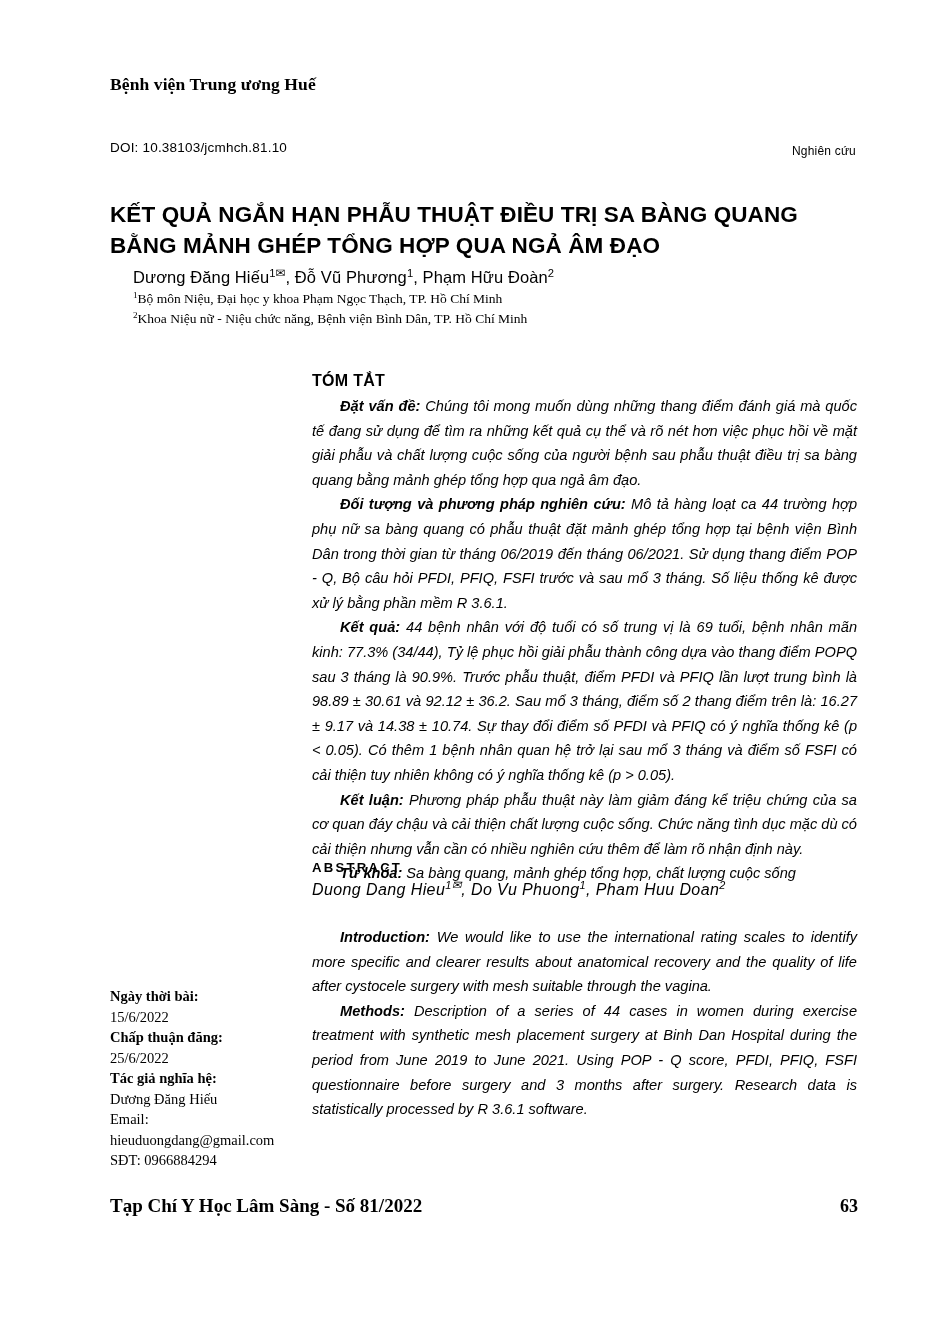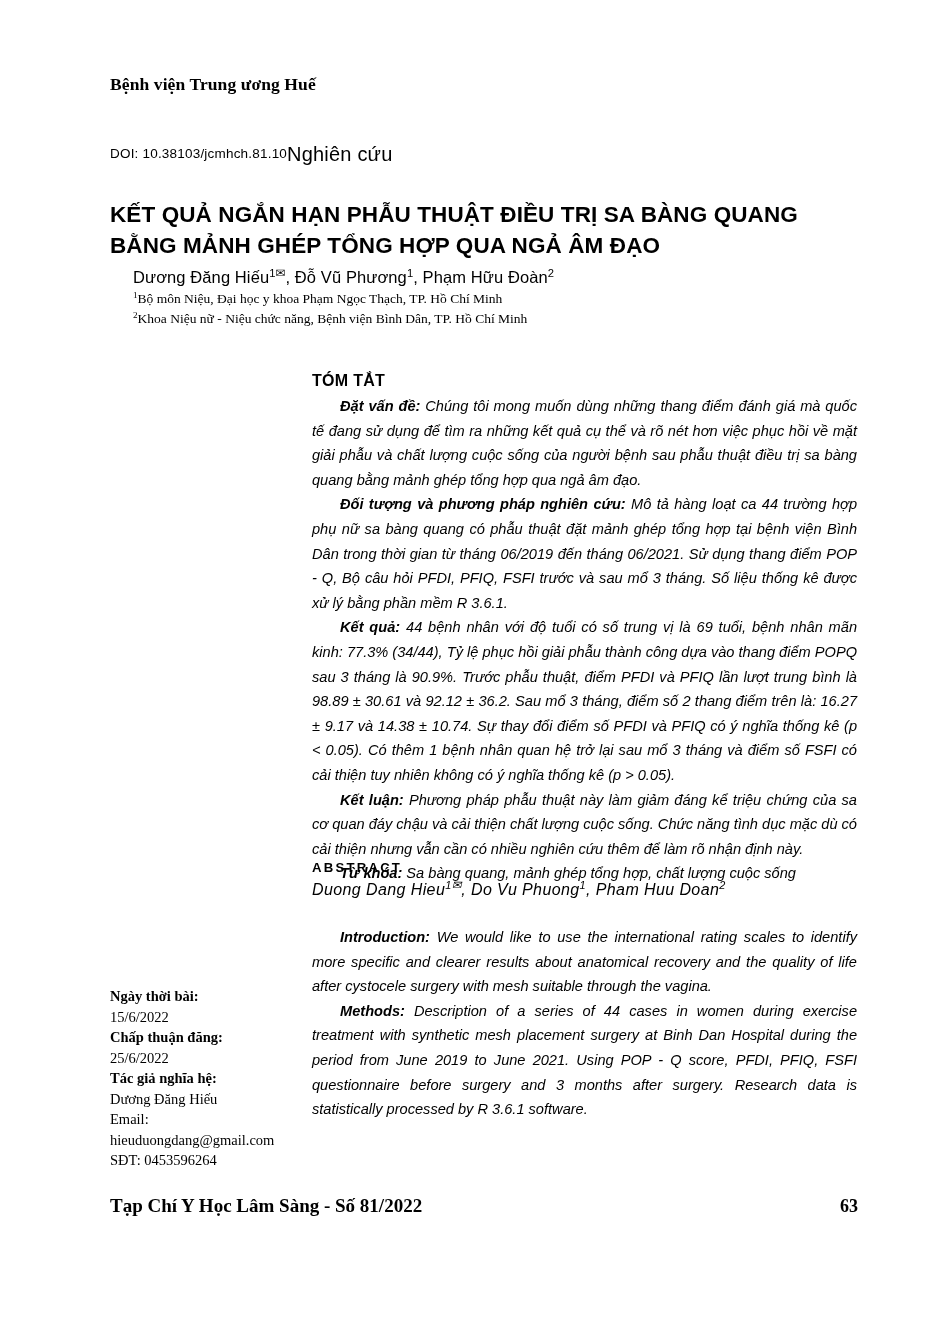--- a/index.html
+++ b/index.html
@@ -36,30 +36,31 @@
   }
 
   
   .doi-row {
     position: absolute;
     left: 110px;
     top: 140px;
     width: 746px;
     display: flex;
     align-items: baseline;
+    justify-content: space-between;
   }
   .doi {
     font-family: "Liberation Sans", sans-serif;
     font-size: 13.5px;
     letter-spacing: 0.2px;
     white-space: nowrap;
   }
   .kicker {
     font-family: "Liberation Sans", sans-serif;
-    font-size: 20px;
+    font-size: 12px;
     letter-spacing: 0.2px;
     white-space: nowrap;
     position: relative;
     top: 3px;
   }
 
   
   .article-title {
     position: absolute;
     left: 110px;
@@ -237,21 +238,21 @@
 
   <div class="meta">
     <div class="lbl">Ngày thời bài:</div>
     <div class="val">15/6/2022</div>
     <div class="lbl">Chấp thuận đăng:</div>
     <div class="val">25/6/2022</div>
     <div class="lbl">Tác giả nghĩa hệ:</div>
     <div class="val">Dương Đăng Hiếu</div>
     <div class="val">Email:</div>
     <div class="val">hieuduongdang@gmail.com</div>
-    <div class="val">SĐT: 0453596264</div>
+    <div class="val">SĐT: 0966884294</div>
   </div>
 
   <div class="footer">
     <span>Tạp Chí Y Học Lâm Sàng - Số 81/2022</span>
     <span class="pageno">63</span>
   </div>
 
 </div>
 
 </body></html>

